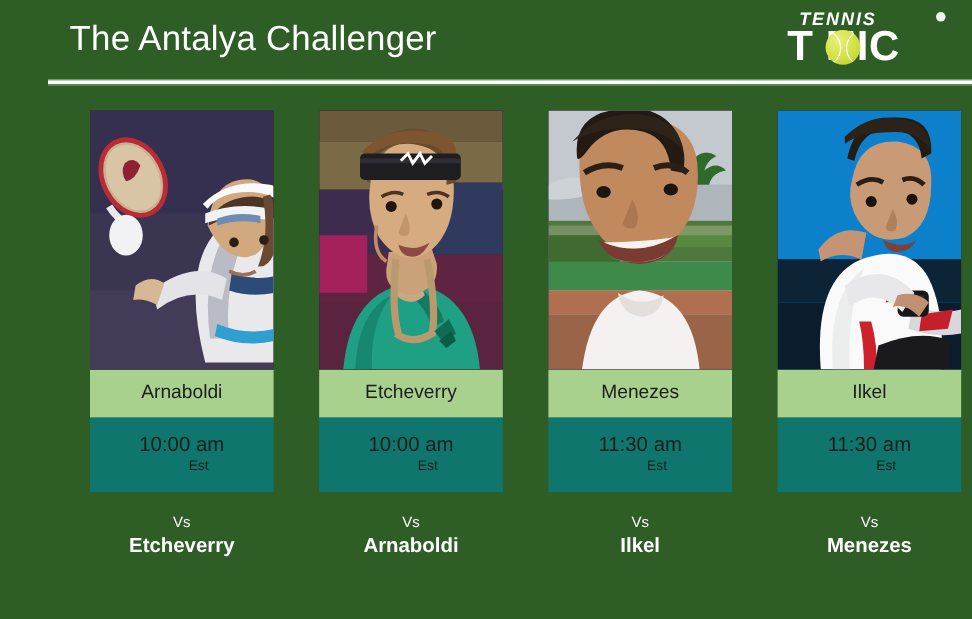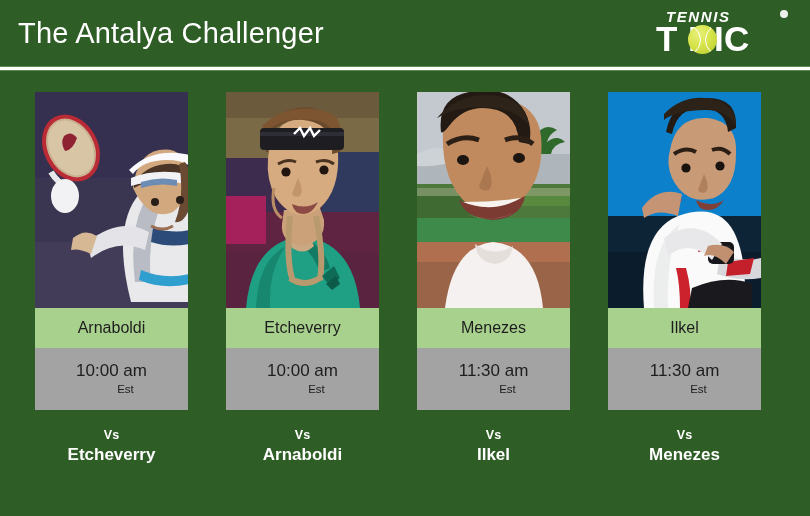--- a/index.html
+++ b/index.html
@@ -14,20 +14,21 @@
   body {
     font-family: "Liberation Sans", sans-serif;
     background: #2e5d26;
   }
 
   #page {
     position: relative;
     width: 810px;
     height: 516px;
     background: #2e5d26;
+    padding-left: 40px;
   }
 
   
   #header {
     position: relative;
     height: 66px;
     display: flex;
     align-items: center;
     justify-content: space-between;
     padding: 0 16px 0 18px;
@@ -141,21 +142,21 @@
     display: flex;
     align-items: center;
     justify-content: center;
     color: #1d1d1d;
     font-size: 16px;
     font-weight: 400;
   }
 
   .time-block {
     height: 62px;
-    background: #a3a3a3;
+    background: #0f766e;
     display: flex;
     flex-direction: column;
     align-items: center;
     justify-content: center;
     gap: 2px;
   }
   .time-value {
     color: #1d1d1d;
     font-size: 17px;
     font-weight: 400;
@@ -176,21 +177,21 @@
     gap: 38px;
   }
   .vs-cell {
     width: 153px;
     flex: 0 0 153px;
     text-align: center;
   }
   .vs-label {
     color: #ffffff;
     font-size: 12.5px;
-    font-weight: bold;
+    font-weight: normal;
     line-height: 1.35;
   }
   .vs-opponent {
     color: #ffffff;
     font-size: 17px;
     font-weight: bold;
     line-height: 1.35;
   }
 </style>
 </head>

